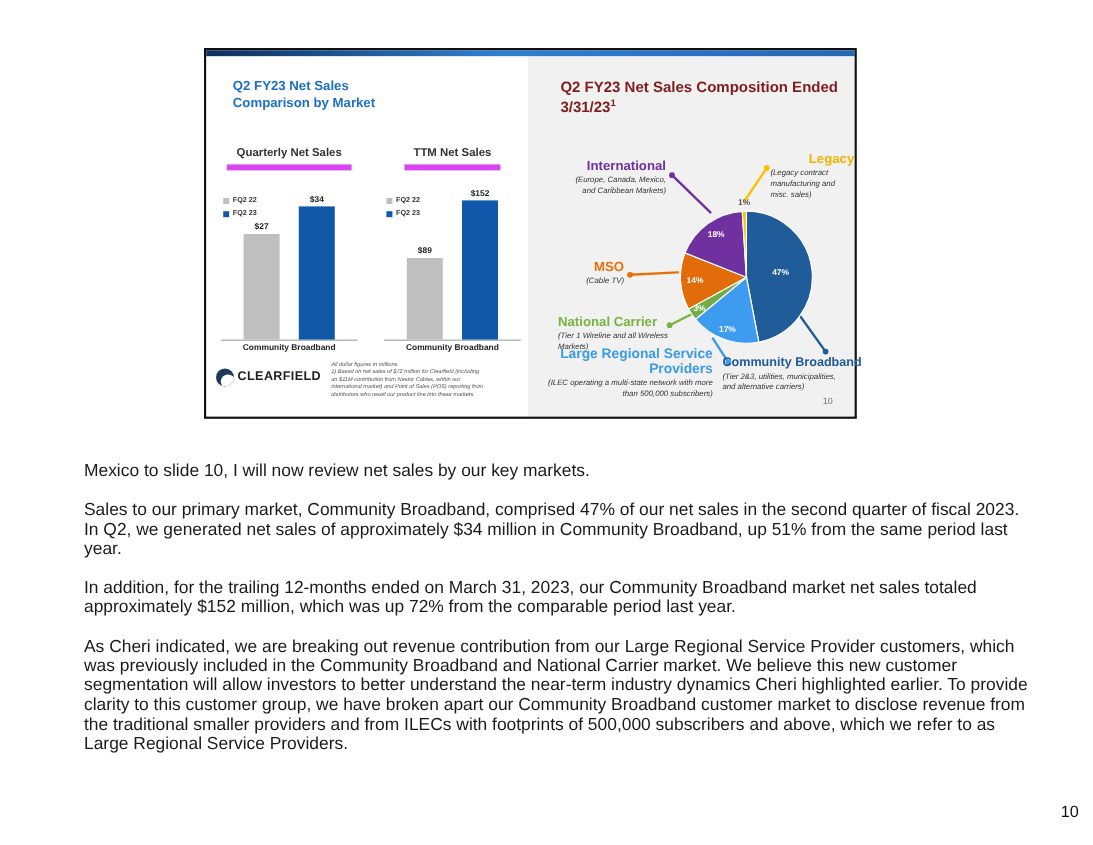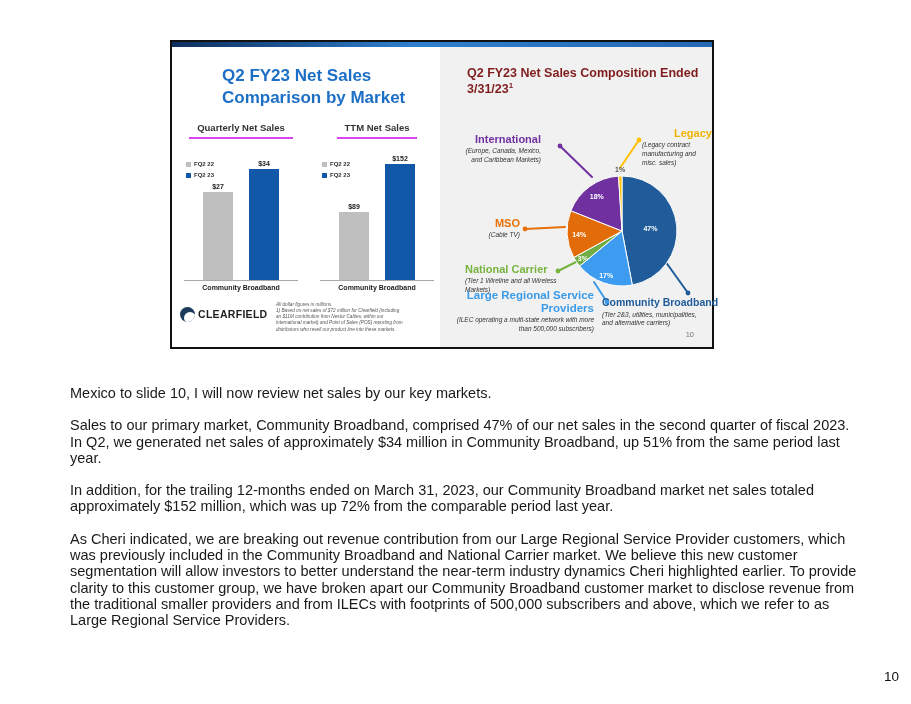--- a/index.html
+++ b/index.html
@@ -8,28 +8,28 @@
 
   
   .slide { position:absolute; left:170px; top:40px; width:544px; height:309px;
            border:2px solid #111; background:#fff; }
   .slide-topbar { height:5px; width:100%;
            background:linear-gradient(90deg,#0d2f5e 0%, #2f80d0 45%, #2468b4 100%); }
   .slide-body { display:flex; height:calc(100% - 5px); }
   .lp { position:relative; width:268px; background:#fff; }
   .rp { position:relative; flex:1; background:#f1f1f1; }
 
-  .lp-title { position:absolute; left:22px; top:18px; font-size:17px; font-weight:bold;
-              color:#1d6fc5; line-height:1.3; white-space:pre-line;margin-left:28px; }
+  .lp-title { position:absolute; left:22px; top:18px; font-size:11px; font-weight:bold;
+              color:#1d6fc5; line-height:1.3; white-space:pre-line; }
 
   .charts-row { position:absolute; left:12px; top:70px; right:6px; display:flex; gap:22px; }
   .chart-col { flex:1; }
   .chart-header-wrap { text-align:center; margin-bottom:10px; }
   .chart-header { display:inline-block; font-size:9.5px; font-weight:bold; color:#333;
-                  padding:0 8px 4px; border-bottom:2px solid #d946ef; }
+                  padding:0 8px 4px; border-bottom:5px solid #d946ef; }
   .plot { position:relative; height:132px; border-bottom:1px solid #a9a9a9; }
   .legend { position:absolute; left:2px; top:12px; }
   .legend-item { display:flex; align-items:center; gap:3px; margin-bottom:5px;
                  font-size:6px; font-weight:bold; color:#333; }
   .sw { width:5px; height:5px; display:inline-block; }
   .bars { position:absolute; left:0; right:0; bottom:0; top:0; display:flex;
           justify-content:center; align-items:flex-end; gap:16px; }
   .bar-group { display:flex; flex-direction:column; align-items:center; justify-content:flex-end; height:100%; }
   .bar-value { font-size:7px; font-weight:bold; color:#222; margin-bottom:2px; }
   .bar { width:30px; }
@@ -49,21 +49,21 @@
               font-weight:bold; color:#7f1d1d; line-height:1.3; white-space:pre-line; }
   .rp-title sup { font-size:8px; }
 
   .pie-area { position:absolute; inset:0; }
   .pie-area svg { position:absolute; left:0; top:0; }
   .pct { position:absolute; transform:translate(-50%,-50%); font-size:7px; font-weight:bold; }
 
   .callout { position:absolute; }
   .co-title { font-weight:bold; font-size:11px; line-height:1.1; white-space:pre-line; }
   .co-desc { font-size:6.5px; font-style:italic; color:#333; line-height:1.35; margin-top:2px; }
-  .co-intl   { left:16px;  top:86px;  width:85px;  text-align:right; }
+  .co-intl   { left:30px;  top:86px;  width:85px;  text-align:right; }
   .co-legacy { left:202px; top:80px;  width:66px;  text-align:left; }
   .co-mso    { left:10px;  top:170px; width:70px;  text-align:right; }
   .co-nc     { left:25px;  top:216px; width:100px; text-align:left; }
   .co-lrsp   { left:8px;   top:242px; width:146px; text-align:right; }
   .co-lrsp .co-title { font-size:11.5px; }
   .co-cb     { left:162px; top:250px; width:106px; text-align:left; }
   .co-cb .co-title { font-size:10.5px; white-space:nowrap; }
   .slide-pgnum { position:absolute; right:18px; bottom:8px; font-size:7.5px; color:#777; }
 
   

